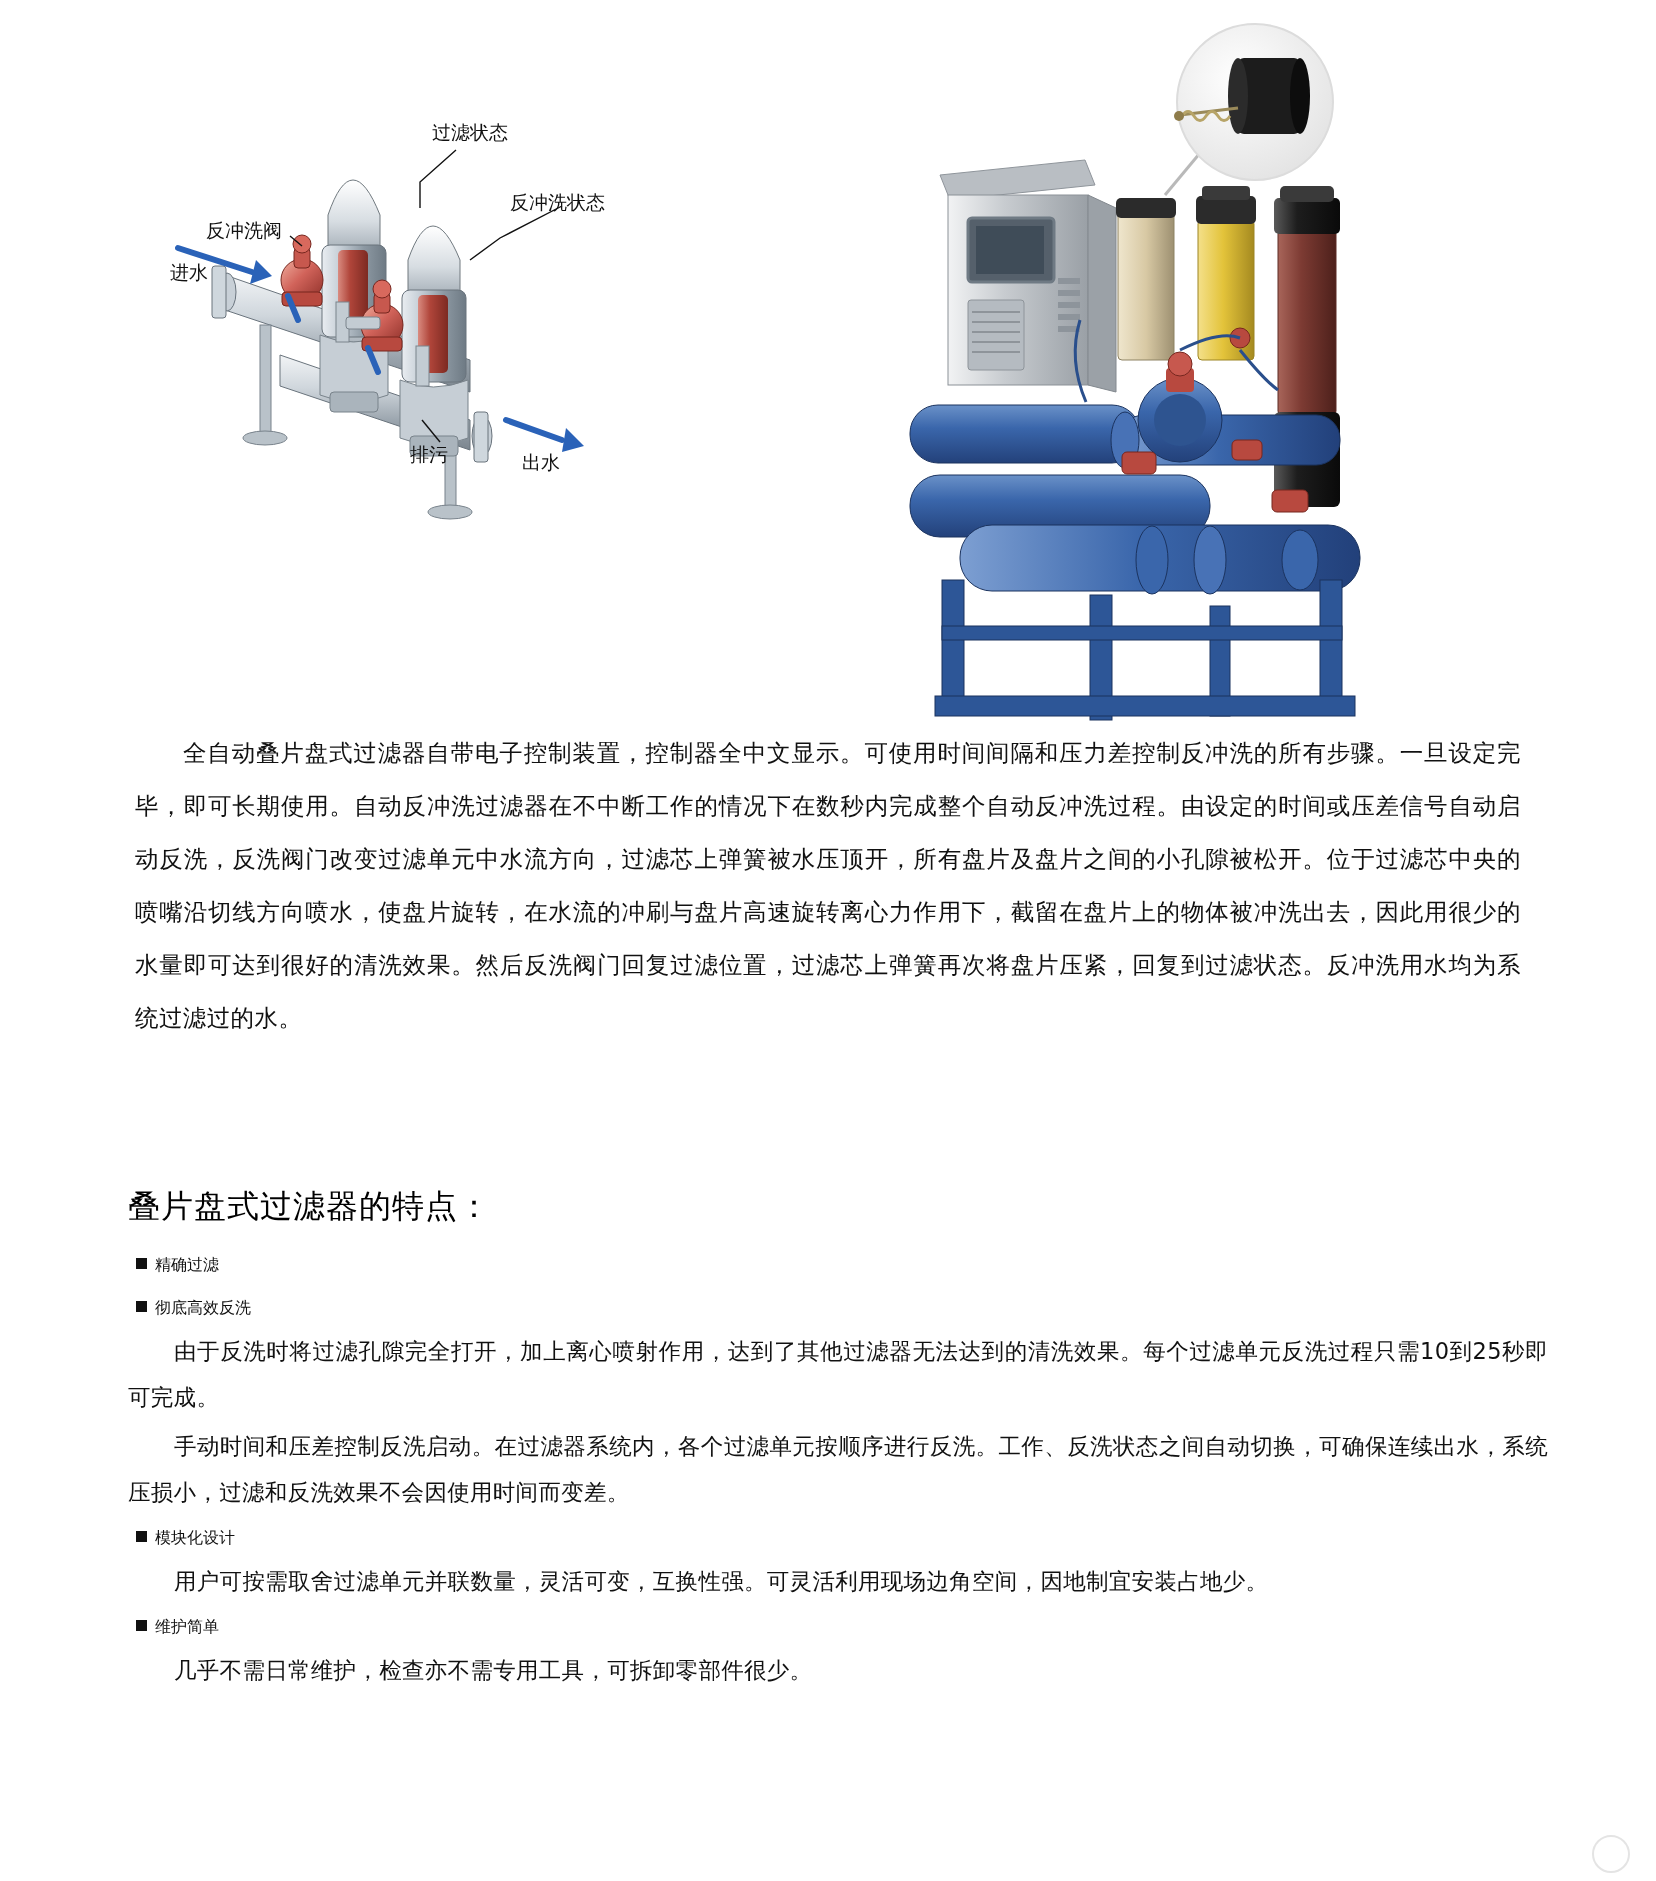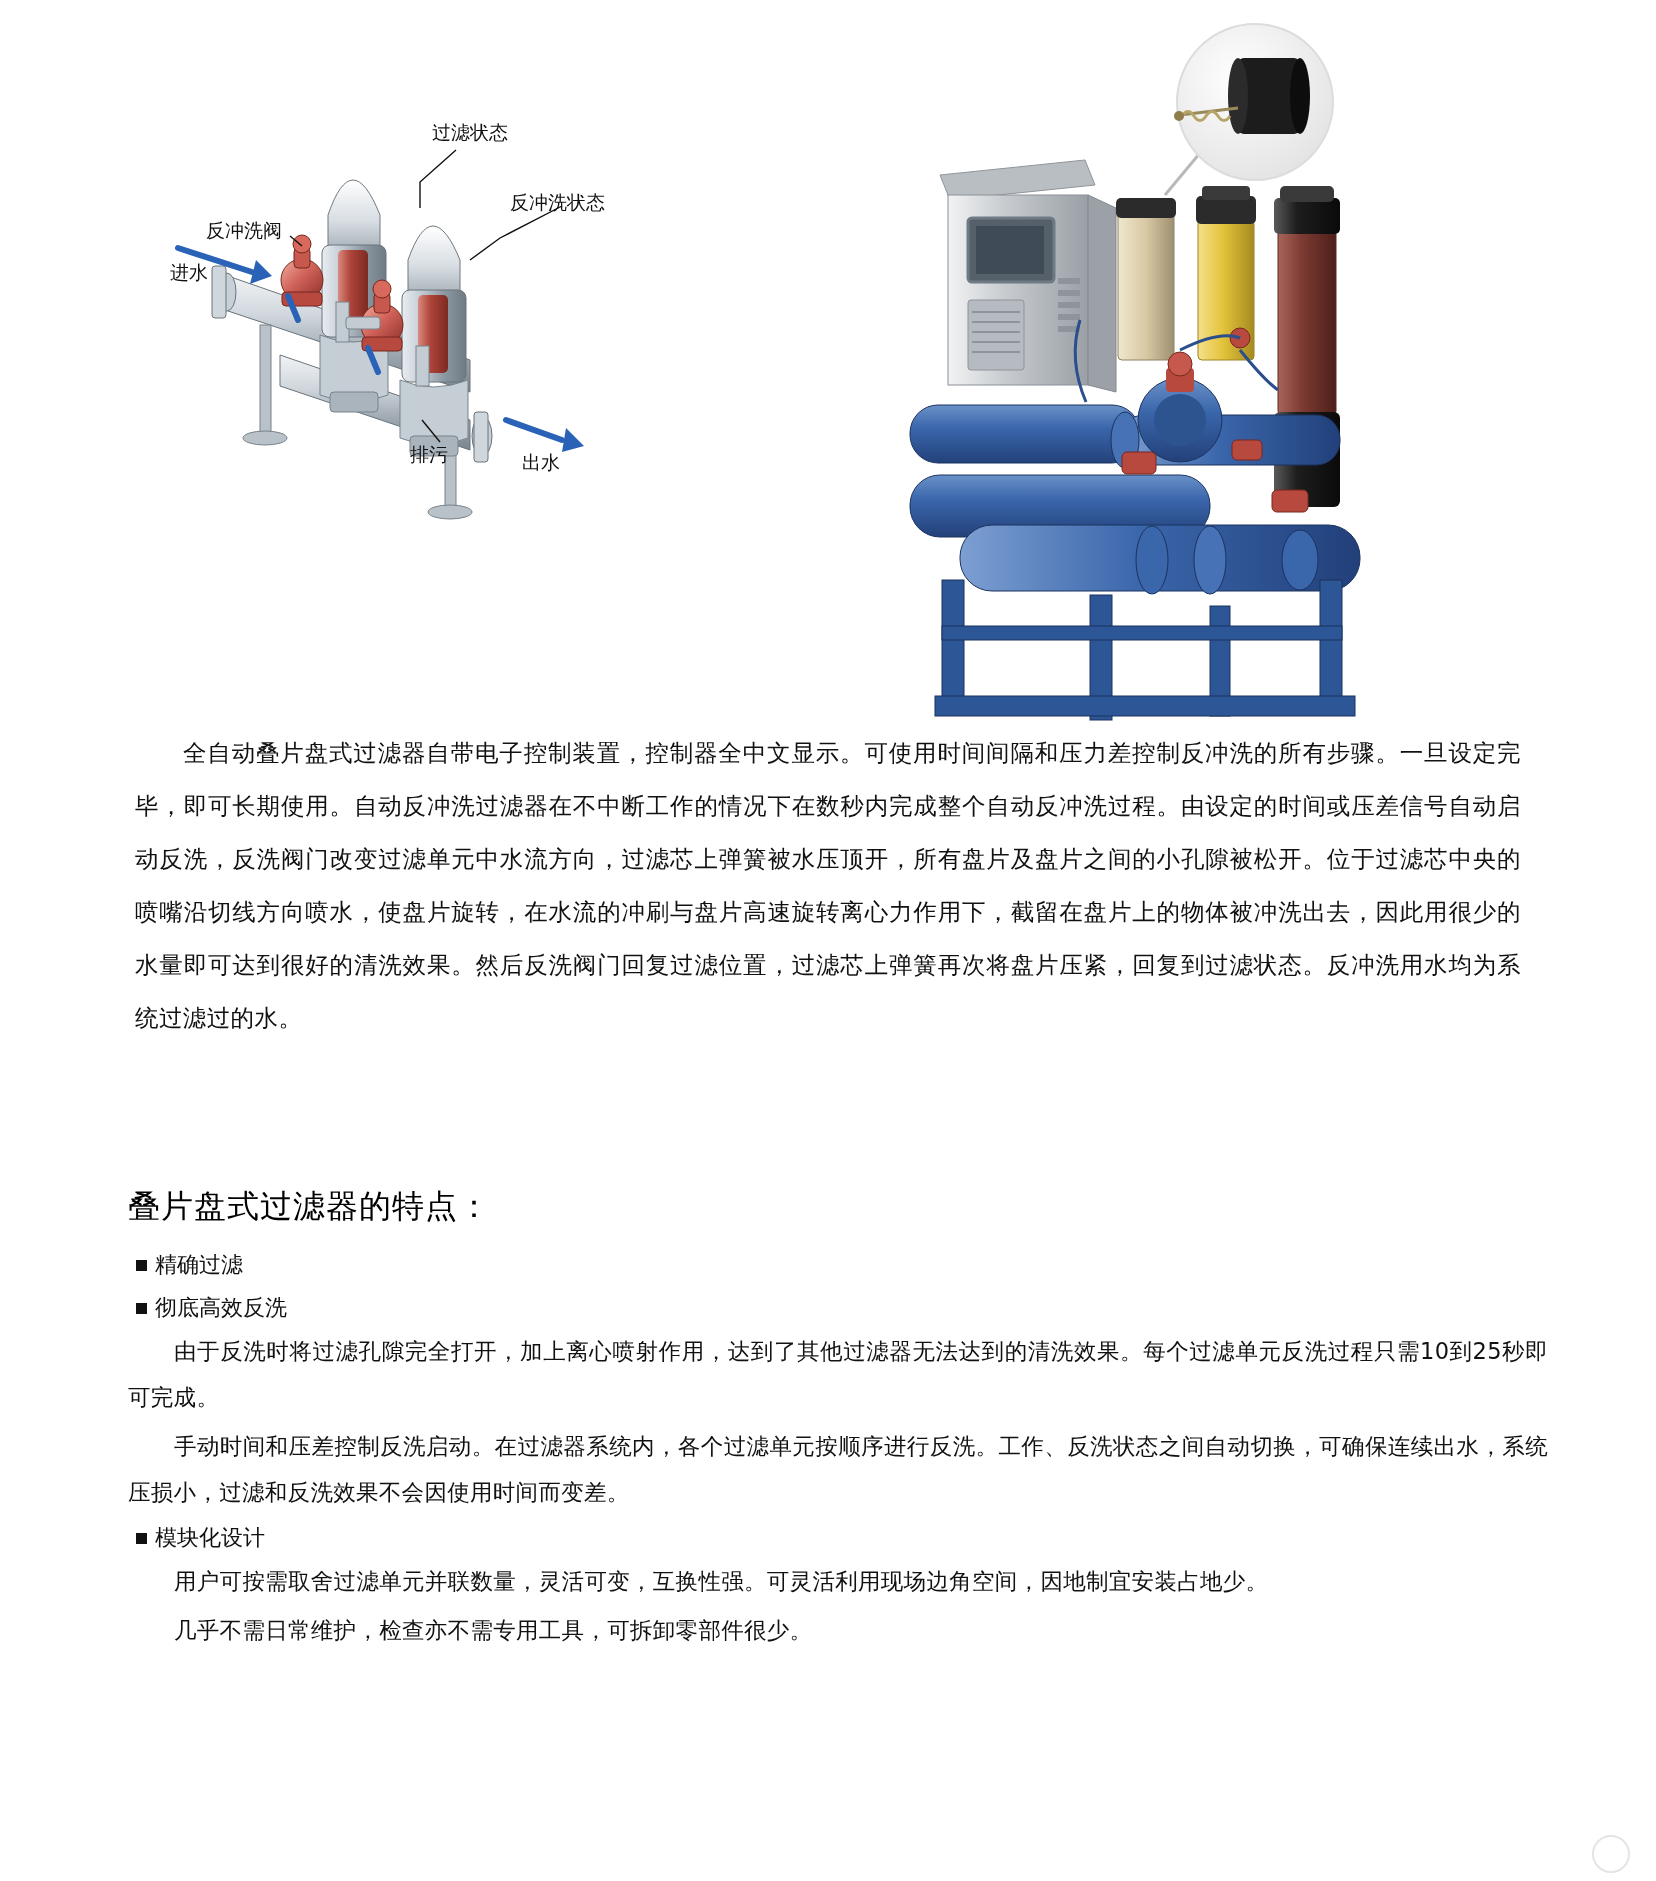--- a/index.html
+++ b/index.html
@@ -70,21 +70,21 @@
 
   
   .features {
     position: absolute;
     left: 128px;
     top: 1245px;
     width: 1420px;
   }
   .feature { margin-bottom: 3px; }
   .feature-head {
-    font-size: 22px;
+    font-size: 16px;
     line-height: 40px;
     color: #111;
     padding-left: 8px;
   }
   .bullet-sq {
     display: inline-block;
     width: 11px;
     height: 11px;
     background: #111;
     margin-right: 8px;
@@ -391,18 +391,21 @@
   </div>
 
   <div class="feature">
     <div class="feature-head">
       <span class="bullet-sq"></span><span>模块化设计</span>
     </div>
     <div class="feature-body">用户可按需取舍过滤单元并联数量，灵活可变，互换性强。可灵活利用现场边角空间，因地制宜安装占地少。</div>
   </div>
 
   <div class="feature">
+    <div class="feature-head">
+      <span class="bullet-sq"></span><span>维护简单</span>
+    </div>
     <div class="feature-body">几乎不需日常维护，检查亦不需专用工具，可拆卸零部件很少。</div>
   </div>
 
 </div>
 
 <div class="page-corner"></div>
 
 </body></html>

